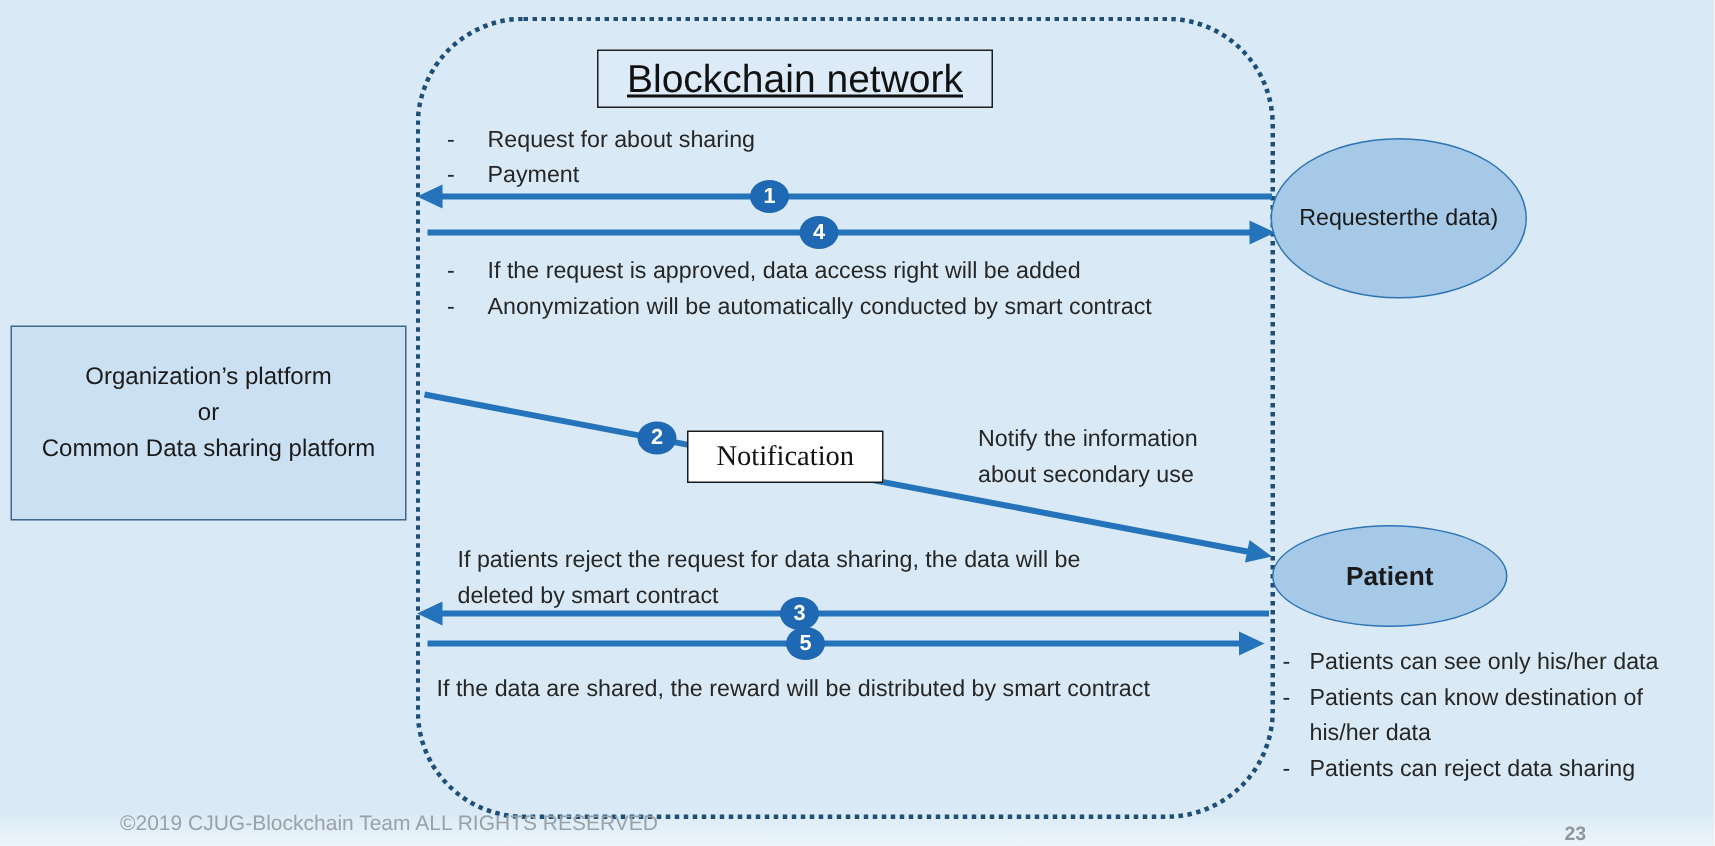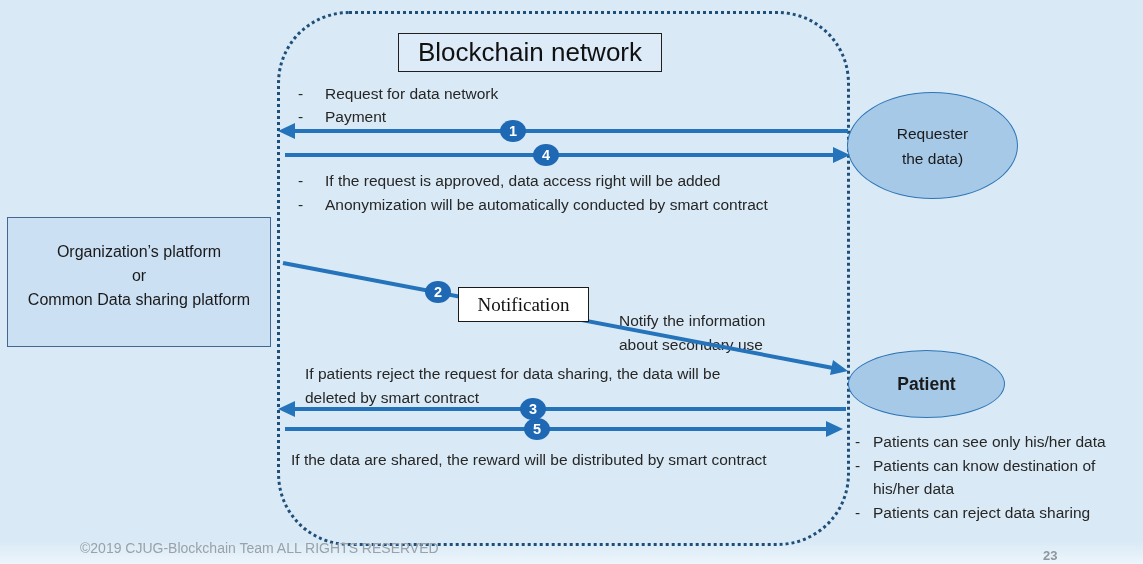--- a/index.html
+++ b/index.html
@@ -17,40 +17,40 @@
     left:277px;top:11px;width:567px;height:529px;
     border:3px dotted var(--boundary,#1f4e79);
     border-radius:72px;
   }
 
   
   .title-box{
     left:398px;top:33px;width:262px;height:37px;
     background:#dcebf7;border:1.6px solid #1f1f1f;
     display:flex;align-items:center;justify-content:center;
-    font-size:26px;color:#111;
+    font-size:26px;color:#111;text-decoration:underline;
   }
 
   
   .platform-box{
     left:7px;top:217px;width:264px;height:130px;
     background:var(--platform-fill,#cce0f3);
     border:1.6px solid var(--platform-border,#44678f);
     box-sizing:border-box;
     display:flex;flex-direction:column;align-items:center;justify-content:flex-start;
     padding-top:22px;
     font-size:16px;line-height:24px;color:#1a1a1a;text-align:center;
   }
 
   
   .ellipse{
     background:var(--node-fill,#a6c9e8);
     border:1.6px solid var(--node-border,#2e75b6);
     border-radius:50%;box-sizing:border-box;
-    display:flex;flex-direction:column;align-items:center;justify-content:center;
+    display:flex;flex-direction:row;align-items:center;justify-content:center;
     text-align:center;color:#1a1a1a;
   }
   .requester{left:847px;top:92px;width:171px;height:107px;font-size:15.5px;line-height:25px;}
   .patient{left:848px;top:350px;width:157px;height:68px;font-size:17.5px;font-weight:bold;}
 
   
   .notification-box{
     left:458px;top:287px;width:129px;height:33px;
     background:#ffffff;border:1.6px solid #1a1a1a;
     display:flex;align-items:center;justify-content:center;
@@ -72,21 +72,21 @@
   .ahead{fill:var(--arrow,#2473bb);}
 
   
   .blist .row{display:flex;}
   .blist .dash{flex:0 0 27px;}
   .rights{width:284px;}
   .rights .row{display:flex;line-height:23.5px;}
   .rights .dash{flex:0 0 18px;}
   .rights .bt{flex:1;}
 
-  .notify-note{left:619px;top:281px;line-height:24px;margin-top:28px;}
+  .notify-note{left:652px;top:281px;line-height:24px;}
   .reject-note{left:305px;top:362px;line-height:24px;}
   .reward-note{left:291px;top:448px;}
 
   .footer{left:80px;top:540px;font-size:14px;color:var(--muted,#9aa1a8);}
   .pagenum{left:1043px;top:548px;font-size:13px;color:#8f969c;font-weight:bold;}
 </style>
 </head>
 <body>
 
 <div class="abs boundary"></div>
@@ -149,21 +149,21 @@
 <div class="abs step" style="left:533px;top:144px;">
     <span>4</span>
   </div>
 <div class="abs step" style="left:524px;top:418px;">
     <span>5</span>
   </div>
 
 <div class="abs txt blist" style="left:298px;top:82px;">
   <div class="row">
     <span class="dash">-</span>
-    <span>Request for data network</span>
+    <span>Request for about sharing</span>
   </div>
   <div class="row">
     <span class="dash">-</span>
     <span>Payment</span>
   </div>
 </div>
 
 <div class="abs txt blist" style="left:298px;top:169px;line-height:24px;">
   <div class="row">
     <span class="dash">-</span>

